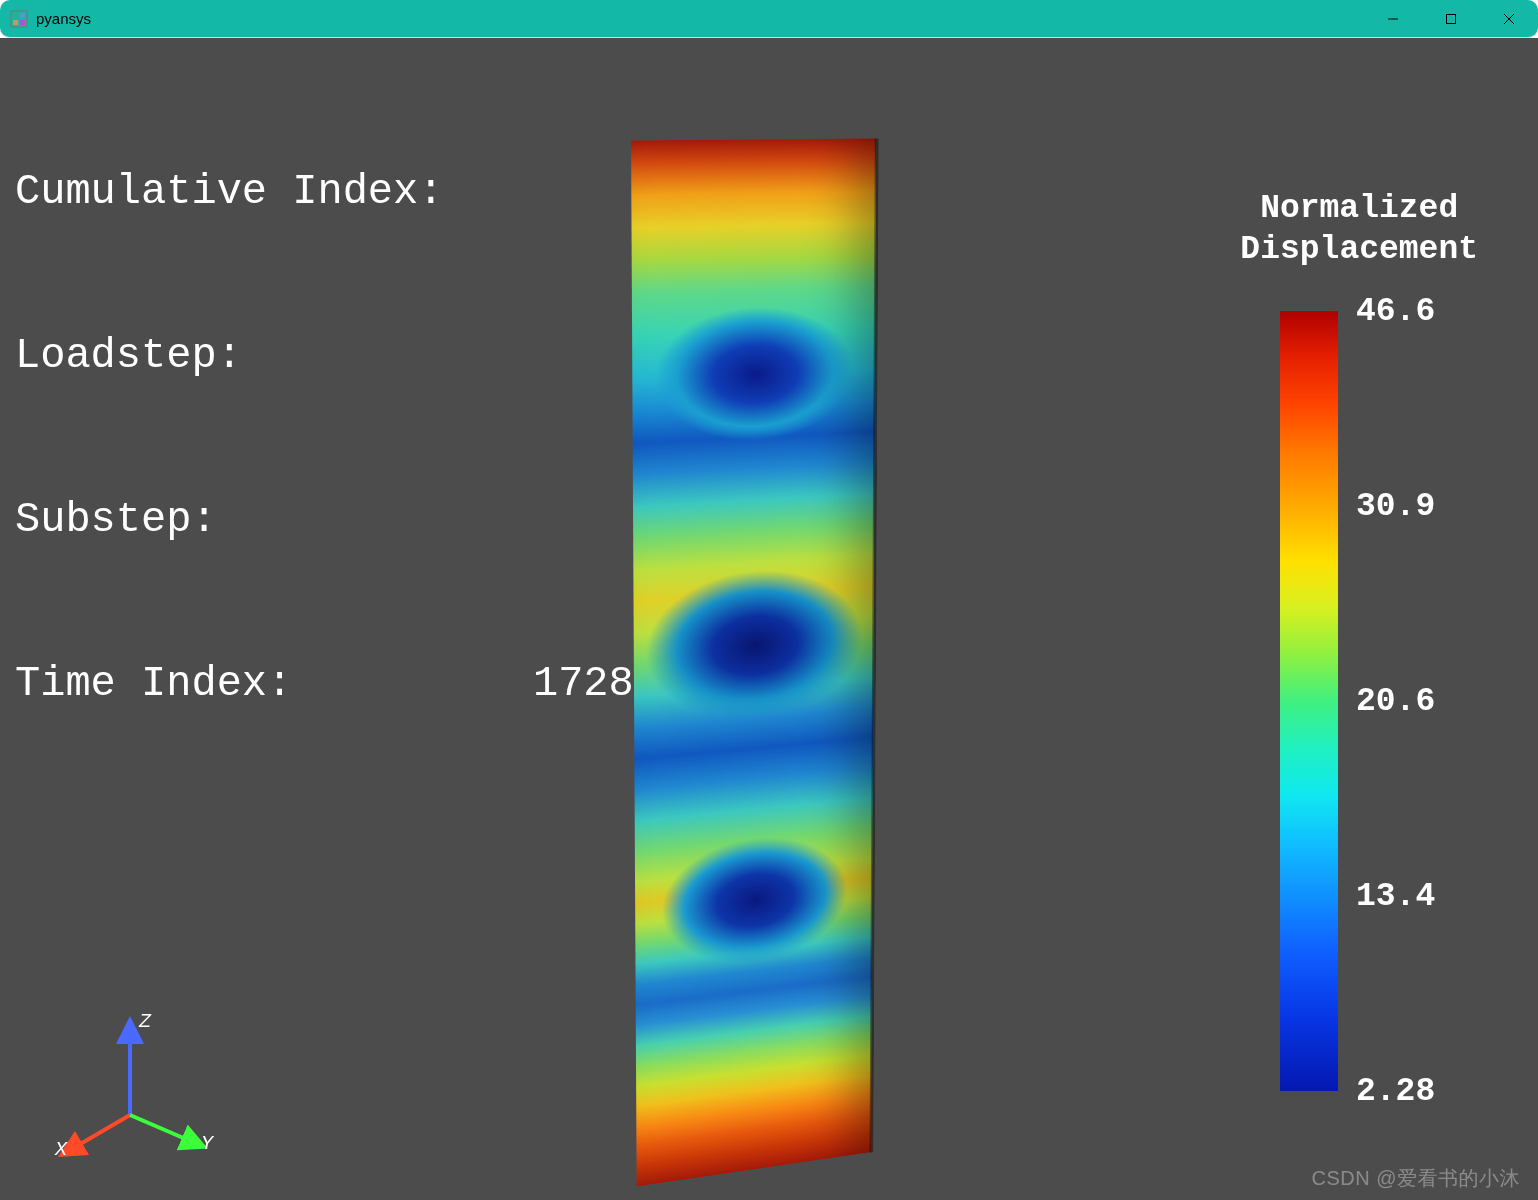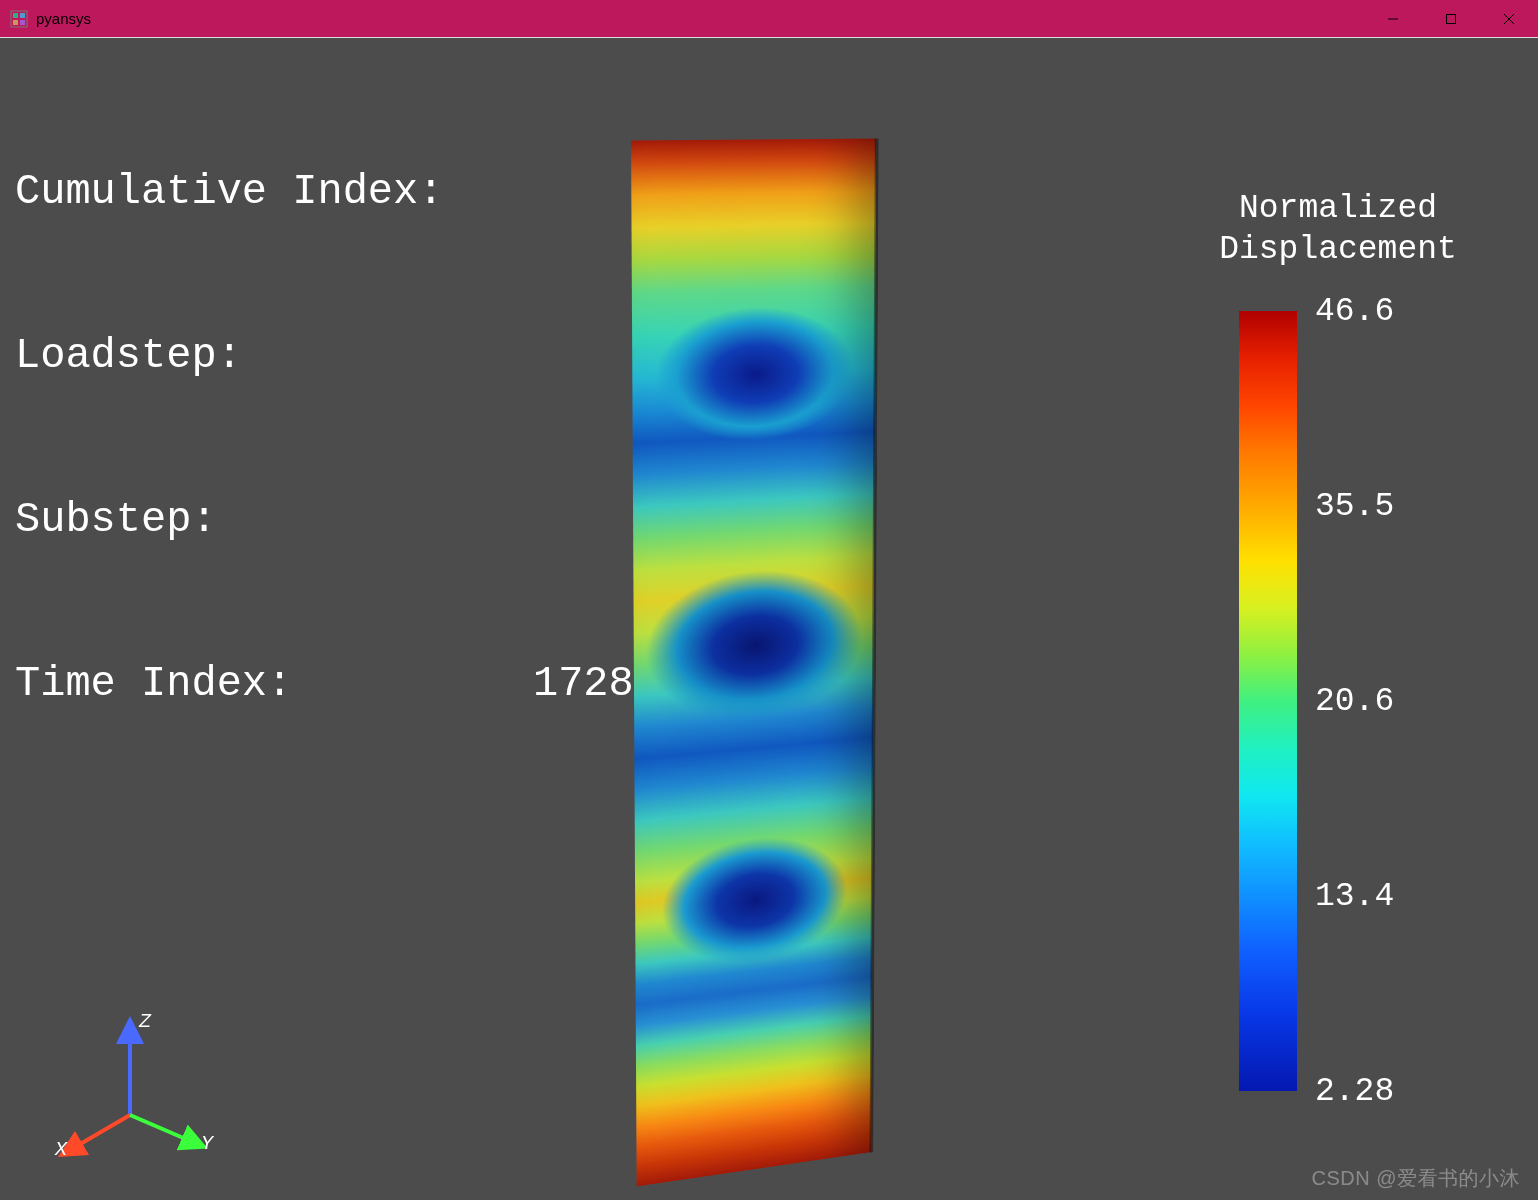--- a/index.html
+++ b/index.html
@@ -6,26 +6,27 @@
     body {
       width: 1538px;
       height: 1200px;
       background: #fff;
       font-family: "Segoe UI", Tahoma, sans-serif;
       overflow: hidden;
       position: relative;
     }
     .titlebar {
       height: 38px;
-      background: #be185d;
+      background: #14b8a6;
       border-bottom: 1px solid #ddd;
       display: flex;
       align-items: center;
       padding-left: 10px;
       position: relative;
+      border-radius: 10px;
     }
     .titlebar-icon {
       width: 18px;
       height: 18px;
       margin-right: 8px;
       position: relative;
     }
     .titlebar-icon svg { width:100%; height:100%; }
     .titlebar-title {
       font-size: 15px;
@@ -145,21 +146,22 @@
        transform: translateZ(111px);
     }
 
     .legend {
       position: absolute;
       right: 60px;
       top: 150px;
       width: 280px;
       display: flex;
       flex-direction: column;
-      align-items: center;
+      align-items: flex-end;
+      font-weight: bold;
     }
     .legend-title {
       font-family: "Courier New", monospace;
       font-size: 33px;
       color: #fff;
       text-align: center;
       line-height: 1.25;
       margin-bottom: 40px;
     }
     .legend-body {
@@ -278,21 +280,21 @@
 
   <div class="legend">
     <div class="legend-title">
       <span>Normalized</span><br>
       <span>Displacement</span>
     </div>
     <div class="legend-body">
       <div class="legend-bar"></div>
       <div class="legend-ticks">
         <div class="tick" style="top:0%">46.6</div>
-        <div class="tick" style="top:25%">35.5</div>
+        <div class="tick" style="top:25%">30.9</div>
         <div class="tick" style="top:50%">20.6</div>
         <div class="tick" style="top:75%">13.4</div>
         <div class="tick" style="top:100%">2.28</div>
       </div>
     </div>
   </div>
 
   <div class="axis-triad">
     <svg viewBox="0 0 180 160">
       <defs>

